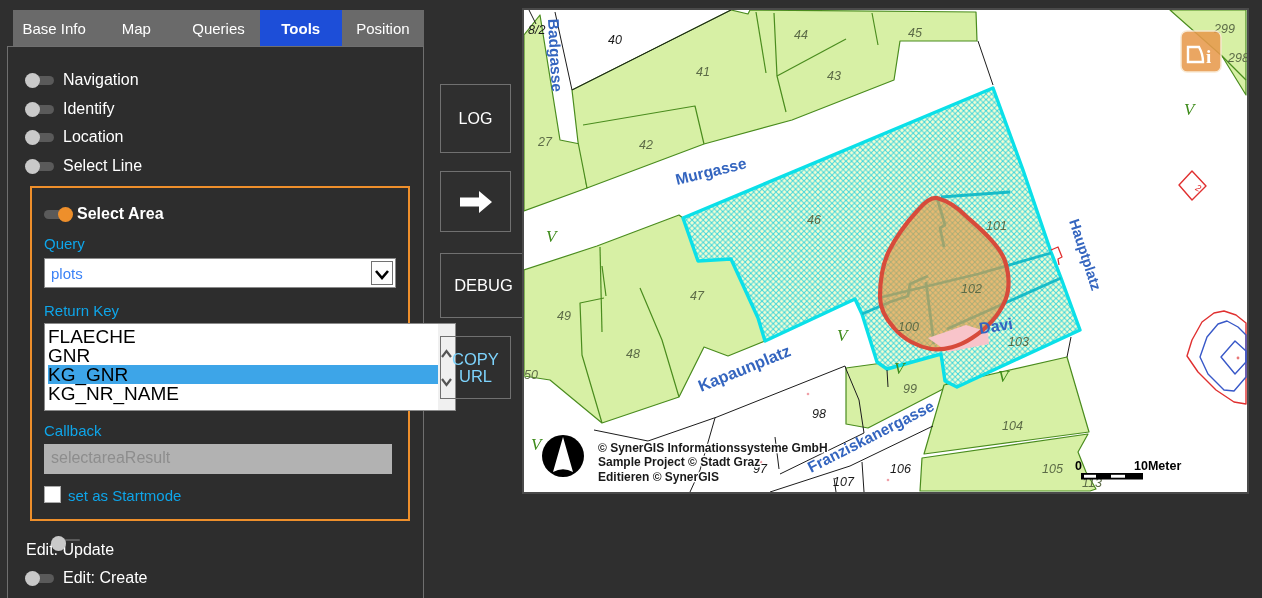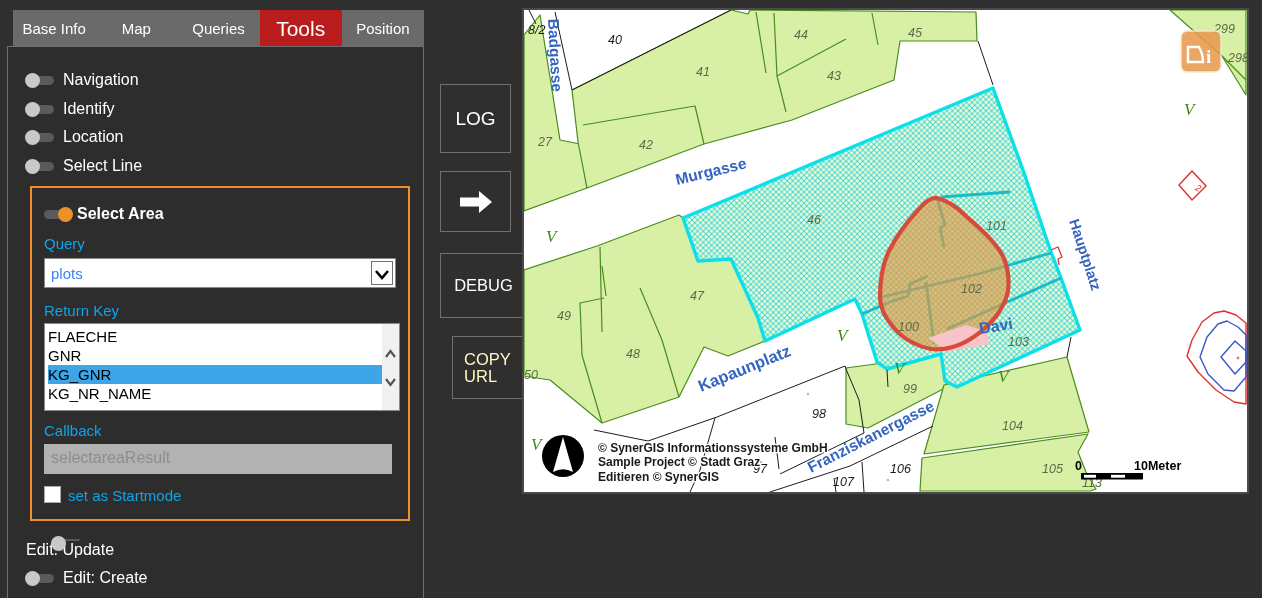--- a/index.html
+++ b/index.html
@@ -3,21 +3,21 @@
 <meta charset="utf-8">
 <style>
   * { margin:0; padding:0; box-sizing:border-box; }
   html,body { width:1262px; height:598px; background:#2f2f2f; overflow:hidden;
     font-family:"Liberation Sans", sans-serif; }
   .abs { position:absolute; }
   
   #tabbar { left:13px; top:10px; width:411px; height:37px; background:#6a6a6a; display:flex; }
   .tab { flex:1; display:flex; align-items:center; justify-content:center;
     color:#fff; font-size:15px; }
-  .tab.active { background:#b91c1c; font-weight:normal; font-size:21px; }
+  .tab.active { background:#1d4ed8; font-weight:bold; font-size:15px; }
   
   #panel { left:7px; top:46px; width:417px; height:552px; background:#2d2d2d;
     border:1px solid #6f6f6f; border-bottom:none; }
   .togglerow { position:absolute; left:26px; display:flex; align-items:center; height:20px; }
   .tog { position:relative; width:28px; height:9px; background:#5a5a5a; border-radius:5px; margin-right:9px; }
   .tog .knob { position:absolute; left:-1px; top:-3px; width:15px; height:15px; border-radius:50%; background:#c9c9c9; }
   .tog.on .knob { left:auto; right:-1px; background:#ee8f2b; }
   .togglerow .lbl { color:#fff; font-size:16px; }
   #selbox { left:30px; top:186px; width:380px; height:335px; border:2px solid #ee8f2b; }
   .flabel { position:absolute; left:44px; color:#0ea5e9; font-size:15px; }
@@ -66,21 +66,21 @@
 <div class="flabel" style="top:235px;">Query</div>
 <div class="abs" style="left:44px; top:258px; width:352px; height:30px; background:#fff; border:1px solid #8a8a8a;">
   <span style="position:absolute; left:6px; top:6px; font-size:15px; color:#3b82f6;">plots</span>
   <div style="position:absolute; right:2px; top:2px; bottom:2px; width:22px; background:#fdfdfd; border:1px solid #707070;">
     <svg width="20" height="24" viewBox="0 0 20 24" style="position:absolute;left:0;top:0;">
         <path d="M4 9 L10 16 L16 9" fill="none" stroke="#000" stroke-width="2.6"></path>
       </svg>
   </div>
 </div>
 <div class="flabel" style="top:302px;">Return Key</div>
-<div class="abs" style="left:44px; top:323px; width:356px; height:88px; background:#fff; border:1px solid #8a8a8a; font-size:15px; color:#000;">
+<div class="abs" style="left:44px; top:323px; width:412px; height:88px; background:#fff; border:1px solid #8a8a8a; font-size:19px; color:#000;">
   <div style="padding-left:3px; line-height:19px; padding-top:3px;">FLAECHE<br>GNR<br><span style="display:block; background:#3da5e8;">KG_GNR</span>KG_NR_NAME</div>
   <div style="position:absolute; right:0; top:0; bottom:0; width:17px; background:#f0f0f0;">
     <svg width="17" height="86" viewBox="0 0 17 86">
         <path d="M4 33 L8.5 27 L13 33" fill="none" stroke="#555" stroke-width="2.2"></path>
         <path d="M4 55 L8.5 61 L13 55" fill="none" stroke="#555" stroke-width="2.2"></path>
       </svg>
   </div>
 </div>
 <div class="flabel" style="top:422px;">Callback</div>
 <div class="abs" style="left:44px; top:444px; width:348px; height:30px; background:#b2b2b2;">
@@ -94,28 +94,28 @@
     </div>
     <span class="lbl">Edit: Update</span>
   </div>
 <div class="togglerow" style="top:568px;">
     <div class="tog">
       <div class="knob"></div>
     </div>
     <span class="lbl">Edit: Create</span>
   </div>
 
-<div class="abs" style="left:440px; top:84px; width:71px; height:69px; border:1.5px solid #707070; color:#fff; font-size:19px; display:flex; align-items:center; justify-content:center;">LOG</div>
+<div class="abs" style="left:440px; top:84px; width:71px; height:69px; border:1.5px solid #707070; color:#fff; font-size:16px; display:flex; align-items:center; justify-content:center;">LOG</div>
 <div class="abs" style="left:440px; top:171px; width:71px; height:61px; border:1.5px solid #707070; display:flex; align-items:center; justify-content:center;">
   <svg width="32" height="22" viewBox="0 0 32 22">
       <path d="M0 6.5 h19 v-6.5 l13 11 -13 11 v-6.5 h-19 z" fill="#fff"></path>
     </svg>
 </div>
 <div class="abs" style="left:440px; top:253px; width:87px; height:65px; border:1.5px solid #707070; color:#fff; font-size:16.5px; display:flex; align-items:center; justify-content:center;">DEBUG</div>
-<div class="abs" style="left:440px; top:336px; width:71px; height:63px; border:1.5px solid #707070; color:#fef9c3; font-size:16.5px; display:flex; align-items:center; justify-content:center; text-align:left; line-height:17px;margin-left:12px;">COPY<br>URL</div>
+<div class="abs" style="left:440px; top:336px; width:71px; height:63px; border:1.5px solid #707070; color:#7dd3fc; font-size:16.5px; display:flex; align-items:center; justify-content:center; text-align:center; line-height:17px;">COPY<br>URL</div>
 
 <div class="abs" style="left:524px; top:10px; width:723px; height:482px; background:#fff; outline:2px solid #4a4a4a;">
 <svg width="723" height="482" viewBox="0 0 723 482" style="position:absolute;left:0;top:0;">
 <defs>
 <pattern id="hatch" width="5.6" height="5.6" patternUnits="userSpaceOnUse">
   <rect width="5.6" height="5.6" fill="#f4fdd2"></rect>
   <path d="M-1.4 4.2 L4.2 -1.4 M1.4 7 L7 1.4 M-1.4 1.4 L4.2 7 M1.4 -1.4 L7 4.2" stroke="#44d6dc" stroke-width="1.0" fill="none"></path>
 </pattern>
 </defs>
 <g stroke-linejoin="round">

